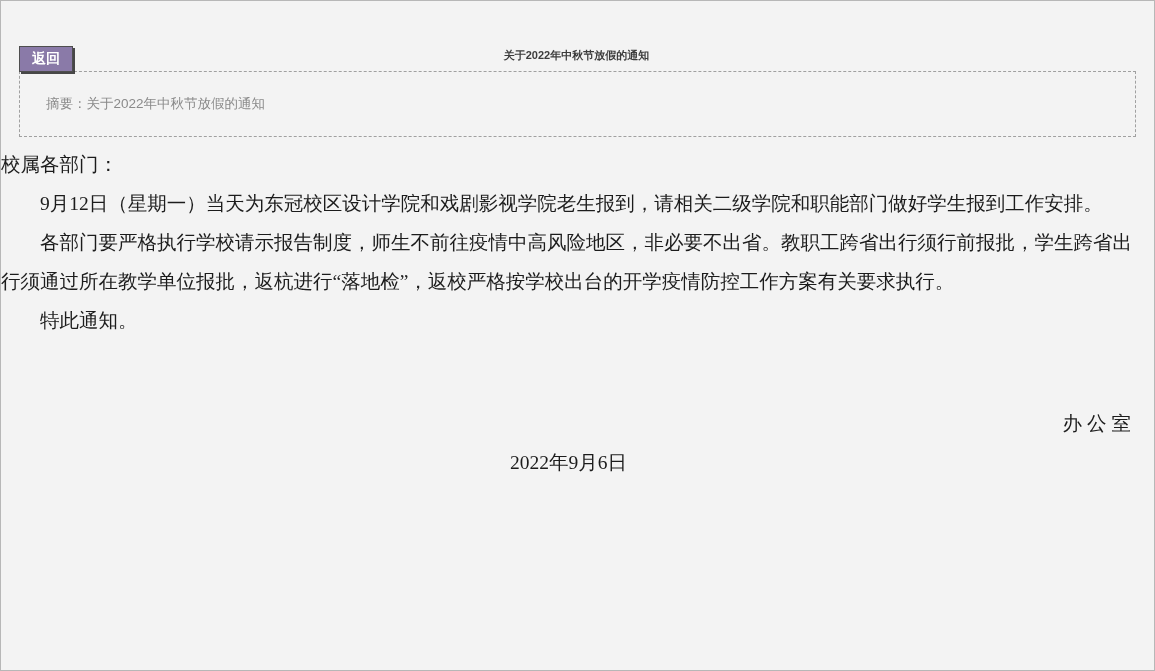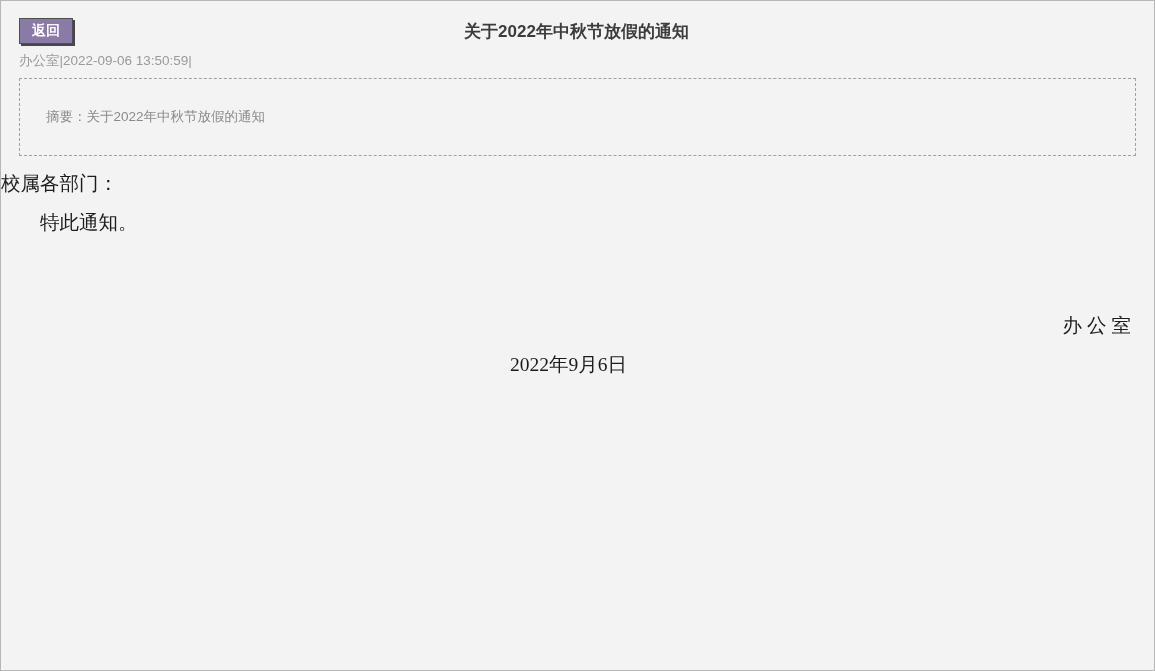--- a/index.html
+++ b/index.html
@@ -10,48 +10,48 @@
     overflow: hidden;
   }
   .page {
     box-sizing: border-box;
     width: 1155px; height: 671px;
     background: #f3f3f3;
     border: 1px solid #b7b7b7;
     position: relative;
   }
   
-  .header { position: relative; padding: 17px 20px 0 18px; }
+  .header { position: relative; padding: 17px 20px 0 18px; margin-top: 28px; }
   .back-btn {
     position: absolute; left: 18px; top: 17px;
     background: #8a7aa8; color: #ffffff;
     font-family: "Liberation Sans", sans-serif;
     font-weight: bold; font-size: 14px;
     padding: 3px 12px 4px 12px;
     border: 1px solid #4e4e4e;
     box-shadow: 2px 2px 0 rgba(40,40,40,0.85);
     cursor: pointer; line-height: 1.2;
   }
   .title {
     margin: 2px 0 0 0;
     text-align: center;
-    font-size: 17px; font-weight: bold;
+    font-size: 11px; font-weight: bold;
     color: #3c3c3c;
     font-family: "Liberation Sans", "DejaVu Sans", sans-serif;
   }
   .meta {
     margin-top: 9px;
     font-size: 13.5px;
     color: #9a9a9a;
   }
   
   .summary-box {
     box-sizing: border-box;
     margin: 8px 18px 0 18px;
-    height: 78px;
+    height: 66px;
     border: 1px dashed #a0a0a0;
     display: flex; align-items: center;
     padding-left: 26px;
   }
   .summary-text { font-size: 13.5px; color: #8a8a8a; }
   
   .body-text {
     margin: 8px 18px 0 0;
     font-family: "Liberation Serif", "DejaVu Serif", serif;
     font-size: 19.5px;
@@ -72,27 +72,28 @@
   }
 </style>
 </head>
 <body>
 
 <div class="page">
 
   <div class="header">
     <button class="back-btn">返回</button>
     <h1 class="title">关于2022年中秋节放假的通知</h1>
-    <div class="meta">办公室|2022-09-06 13:50:59|</div>
   </div>
 
   <div class="summary-box">
     <span class="summary-text">摘要：关于2022年中秋节放假的通知</span>
   </div>
 
   <div class="body-text">
     <p class="salutation">校属各部门：</p>
+    <p class="para">9月12日（星期一）当天为东冠校区设计学院和戏剧影视学院老生报到，请相关二级学院和职能部门做好学生报到工作安排。</p>
+    <p class="para">各部门要严格执行学校请示报告制度，师生不前往疫情中高风险地区，非必要不出省。教职工跨省出行须行前报批，学生跨省出行须通过所在教学单位报批，返杭进行“落地检”，返校严格按学校出台的开学疫情防控工作方案有关要求执行。</p>
     <p class="para">特此通知。</p>
     <p class="signature">办公室</p>
     <p class="date">2022年9月6日</p>
   </div>
 
 </div>
 
 </body></html>

